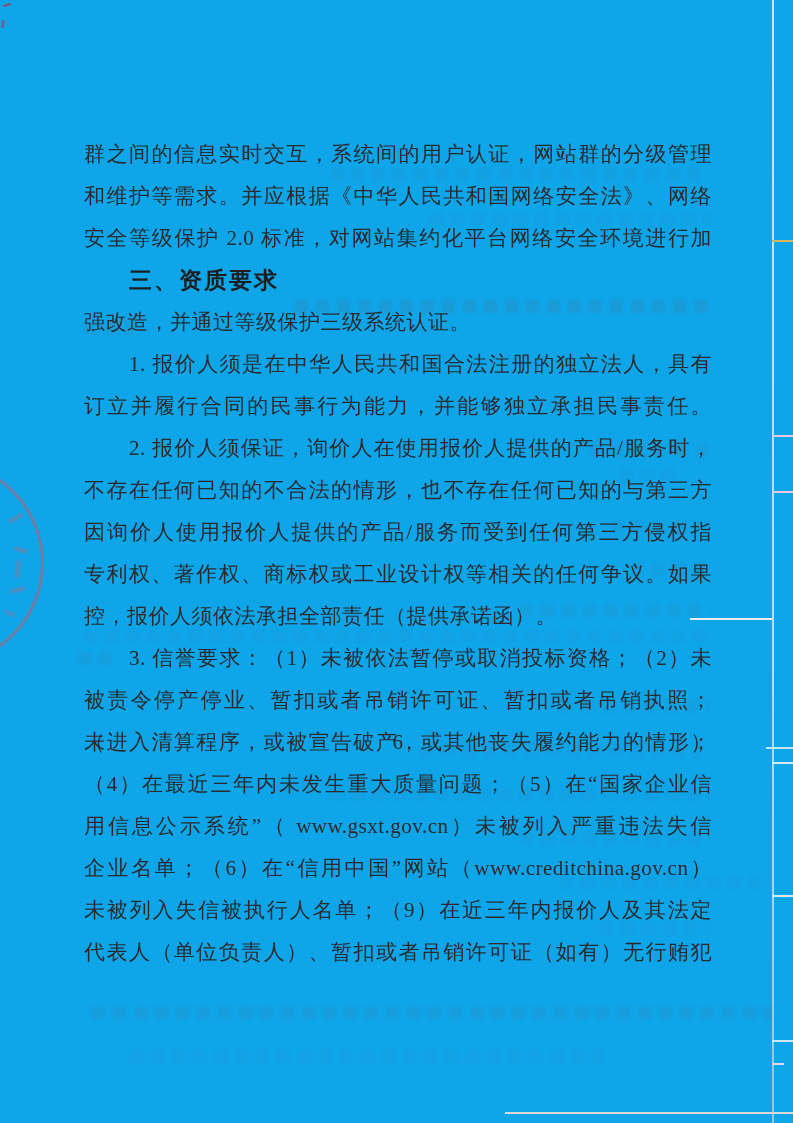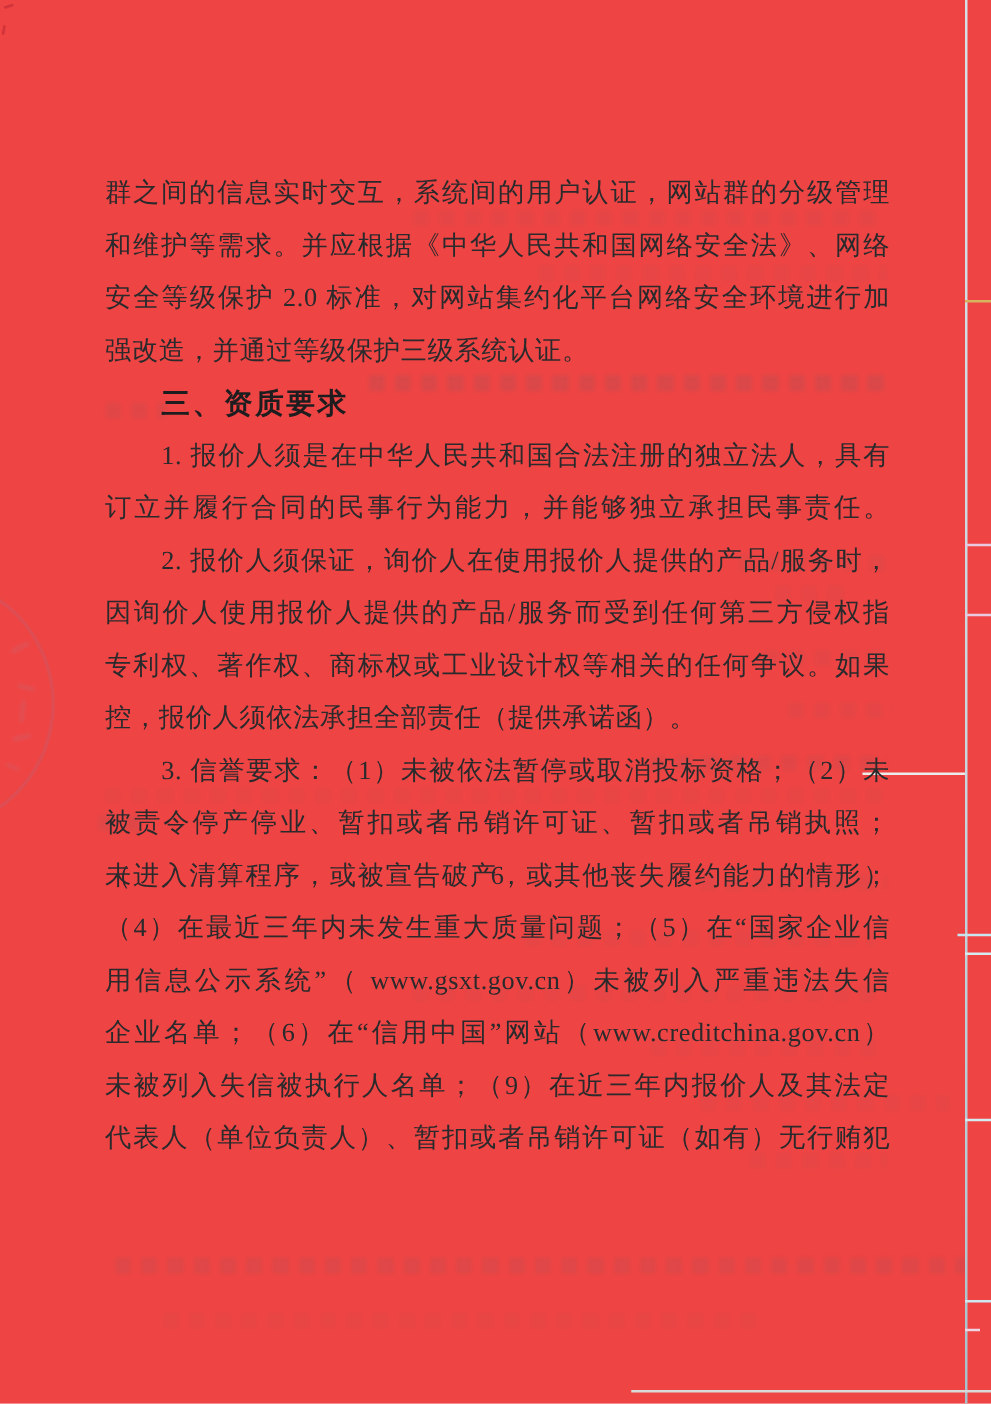--- a/index.html
+++ b/index.html
@@ -1,19 +1,19 @@
 <!DOCTYPE html>
 <html><head>
 <meta charset="utf-8">
 <style>
   html,body{margin:0;padding:0;background:#ffffff;}
   .page{
     position:relative;
     width:793px;height:1123px;
-    background:#ef4444;
+    background:#0ea5e9;
     overflow:hidden;
     font-family:"Liberation Serif", serif;
   }
   .text-col{
     position:absolute;
     left:84px;top:133px;
     width:628px;
   }
   .line{
     position:relative;
@@ -129,25 +129,26 @@
   <div class="tick" style="left:772px;top:895px;width:21px;background:#d5ebf2;"></div>
   <div class="tick" style="left:772px;top:1040px;width:21px;background:#cfe7f0;"></div>
   <div class="tick" style="left:772px;top:1063px;width:12px;background:#eed4e4;"></div>
   <div class="faint-h" style="left:690px;top:618px;width:82px;"></div>
   <div class="faint-h" style="left:505px;top:1112px;width:288px;background:#d9d9d9;"></div>
 
   <div class="text-col" id="text-col">
       <div class="line fill">群之间的信息实时交互，系统间的用户认证，网站群的分级管理</div>
       <div class="line fill">和维护等需求。并应根据《中华人民共和国网络安全法》、网络</div>
       <div class="line fill">安全等级保护 2.0 标准，对网站集约化平台网络安全环境进行加</div>
+      <div class="line indent heading">三、资质要求</div>
       <div class="line">强改造，并通过等级保护三级系统认证。</div>
-      <div class="line indent heading">三、资质要求</div>
       <div class="line fill indent">1. 报价人须是在中华人民共和国合法注册的独立法人，具有</div>
       <div class="line fill">订立并履行合同的民事行为能力，并能够独立承担民事责任。</div>
       <div class="line fill indent">2. 报价人须保证，询价人在使用报价人提供的产品/服务时，</div>
+      <div class="line fill">不存在任何已知的不合法的情形，也不存在任何已知的与第三方</div>
       <div class="line fill">因询价人使用报价人提供的产品/服务而受到任何第三方侵权指</div>
       <div class="line fill">专利权、著作权、商标权或工业设计权等相关的任何争议。如果</div>
       <div class="line">控，报价人须依法承担全部责任（提供承诺函）。</div>
       <div class="line fill indent">3. 信誉要求：（1）未被依法暂停或取消投标资格；（2）未</div>
       <div class="line fill">被责令停产停业、暂扣或者吊销许可证、暂扣或者吊销执照；（6）</div>
       <div class="line fill">未进入清算程序，或被宣告破产，或其他丧失履约能力的情形；</div>
       <div class="line fill">（4）在最近三年内未发生重大质量问题；（5）在“国家企业信</div>
       <div class="line fill">用信息公示系统”（ www.gsxt.gov.cn）未被列入严重违法失信</div>
       <div class="line fill">企业名单；（6）在“信用中国”网站（www.creditchina.gov.cn）</div>
       <div class="line fill">未被列入失信被执行人名单；（9）在近三年内报价人及其法定</div>

